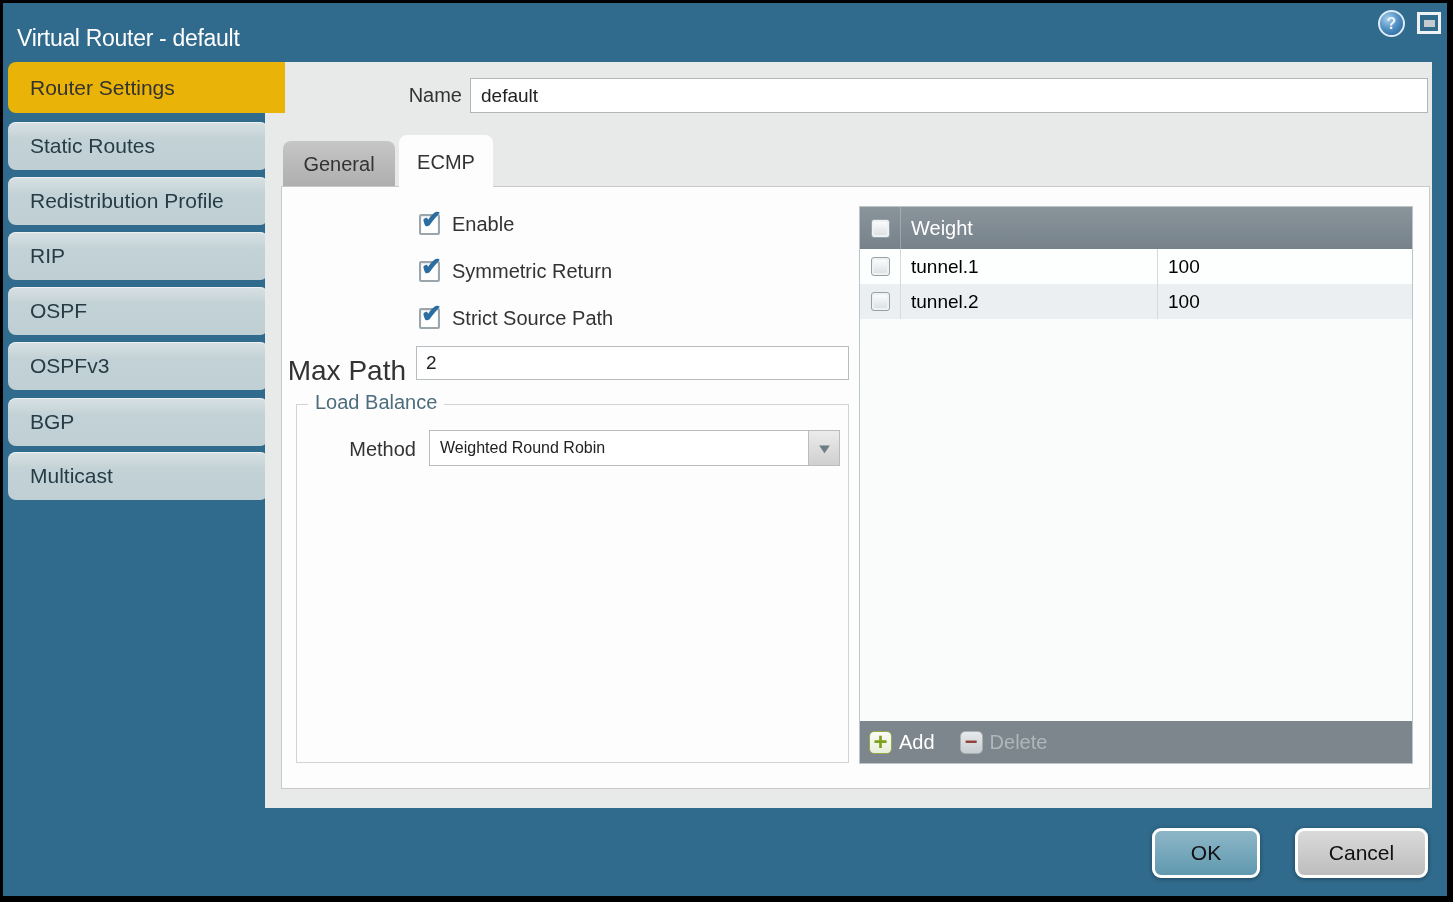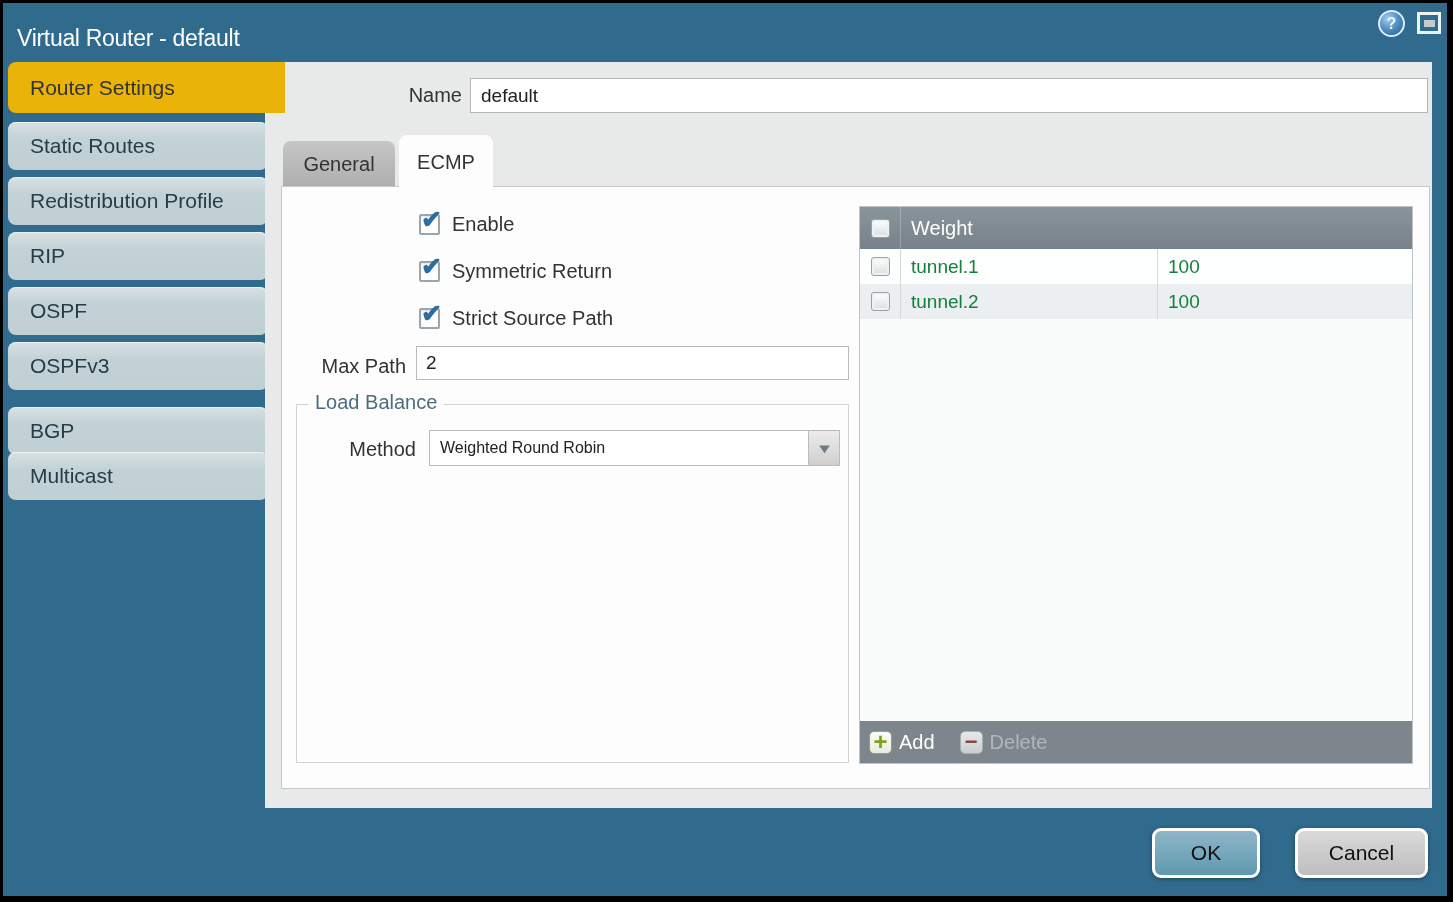--- a/index.html
+++ b/index.html
@@ -70,21 +70,21 @@
   .cb-row { position:absolute; left:137px; display:flex; align-items:center; gap:12px; height:26px; }
   .checkbox {
     width:21px; height:21px; background:#fff; border:2px solid #9ba6ac; border-radius:2px;
     position:relative; flex:0 0 auto; cursor:pointer; box-shadow:inset 0 1px 2px rgba(0,0,0,.12);
   }
   .checkbox .check-glyph {
     position:absolute; left:0px; top:-9px; font-size:25px; color:#2c6da1; font-weight:bold; line-height:1;
   }
   .cb-label { font-size:20px; color:#333; }
 
-  .maxpath-label { position:absolute; left:0; top:168px; width:124px; text-align:right; font-size:20px; color:#333; }
+  .maxpath-label { position:absolute; left:0; top:168px; width:124px; text-align:right; font-size:28px; color:#333; }
   .maxpath-input {
     position:absolute; left:134px; top:159px; width:433px; height:34px;
     border:1px solid #b6bcc0; background:#fff; font-size:19px; padding:0 9px;
     font-family:"Liberation Sans", sans-serif; color:#222;
   }
 
   
   .lb-box { position:absolute; left:14px; top:217px; width:553px; height:359px; border:1px solid #d2d4d4; }
   .lb-legend {
     position:absolute; left:26px; top:204px; background:#fdfdfd; padding:0 7px;
@@ -109,21 +109,21 @@
     display:flex; flex-direction:column; border:1px solid #bfc6c9; background:#fafbfb;
   }
   .t-head {
     height:42px; flex:0 0 auto; display:flex; align-items:stretch;
     background:linear-gradient(180deg,#959fa3 0%, #8a949b 0%, #76828b 100%);
     color:#fff; font-size:20px;
   }
   .t-cb-cell { width:40px; flex:0 0 auto; display:flex; align-items:center; justify-content:center; }
   .t-col-interface { width:257px; flex:0 0 auto; display:flex; align-items:center; padding-left:10px; border-left:1px solid rgba(255,255,255,.25); }
   .t-col-weight { flex:1; display:flex; align-items:center; padding-left:10px; border-left:1px solid rgba(255,255,255,.25); }
-  .t-row { height:35px; flex:0 0 auto; display:flex; font-size:19px; color:#15803d; }
+  .t-row { height:35px; flex:0 0 auto; display:flex; font-size:19px; color:#000000; }
   .t-row .t-col-interface, .t-row .t-col-weight { border-left:1px solid #d4d9dc; }
   .t-row.odd  { background:#fdfefe; }
   .t-row.even { background:#ebeff1; }
   .t-checkbox {
     width:19px; height:19px; border:1px solid #97a1a6; border-radius:3px;
     background:linear-gradient(180deg,#ffffff,#d9dee1);
     box-shadow:inset 0 0 0 2px #eff2f3; cursor:pointer;
   }
   .t-filler { flex:1; background:#fafbfb; }
   .t-footer {
@@ -163,21 +163,21 @@
 </div>
 
 <div class="panel"></div>
 
 <div class="side-item active" style="top:62px">Router Settings</div>
 <div class="side-item" style="top:122px">Static Routes</div>
 <div class="side-item" style="top:177px">Redistribution Profile</div>
 <div class="side-item" style="top:232px">RIP</div>
 <div class="side-item" style="top:287px">OSPF</div>
 <div class="side-item" style="top:342px">OSPFv3</div>
-<div class="side-item" style="top:407px">BGP</div>
+<div class="side-item" style="top:398px">BGP</div>
 <div class="side-item" style="top:452px">Multicast</div>
 
 <div class="name-label">Name</div>
 <input class="name-input" type="text" value="default" style="">
 
 <div class="tab-general">General</div>
 <div class="tab-ecmp">ECMP</div>
 
 <div class="pane">
 

